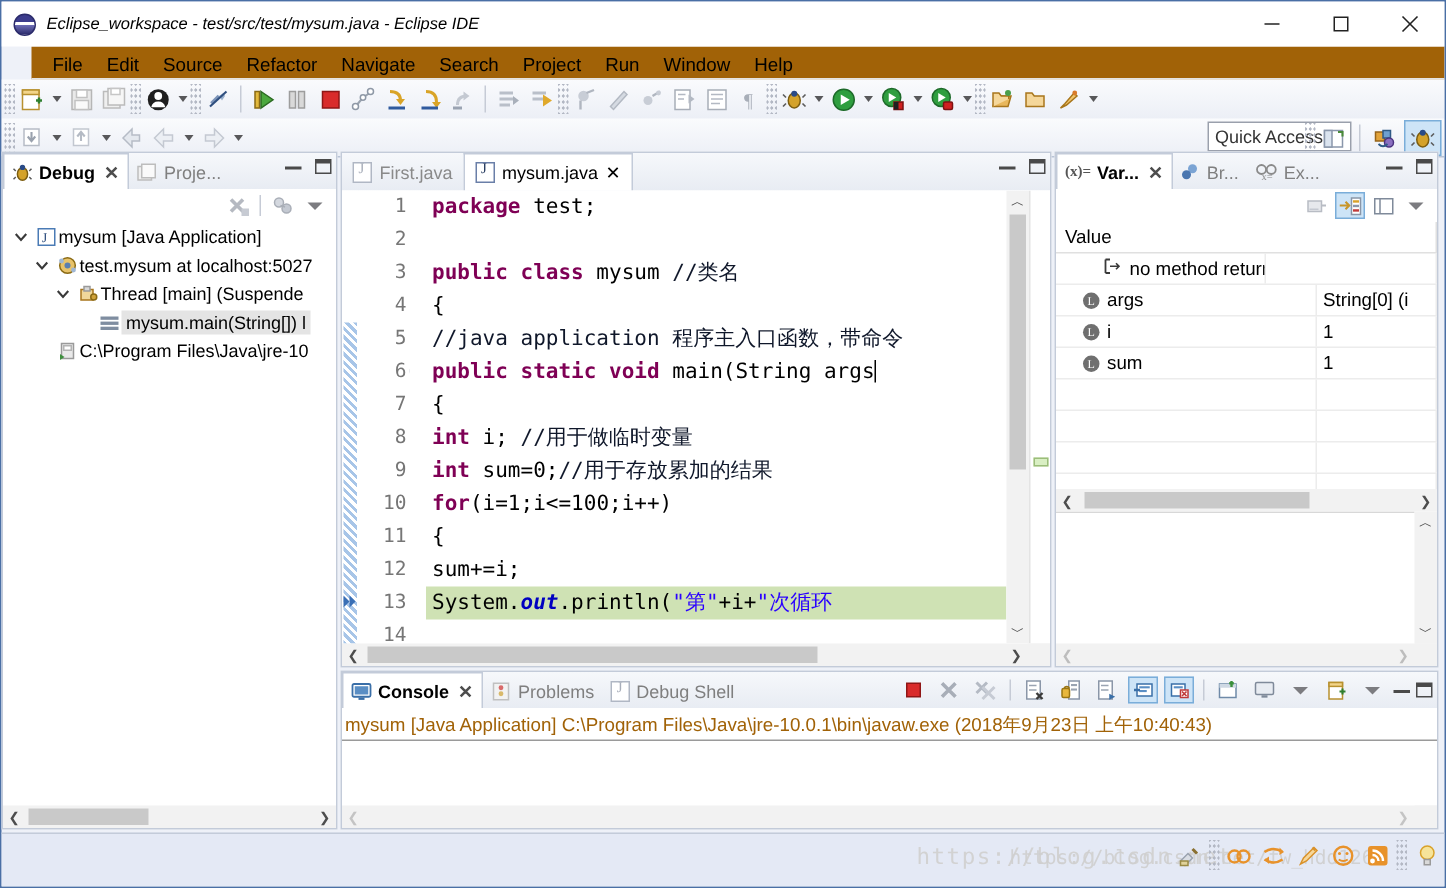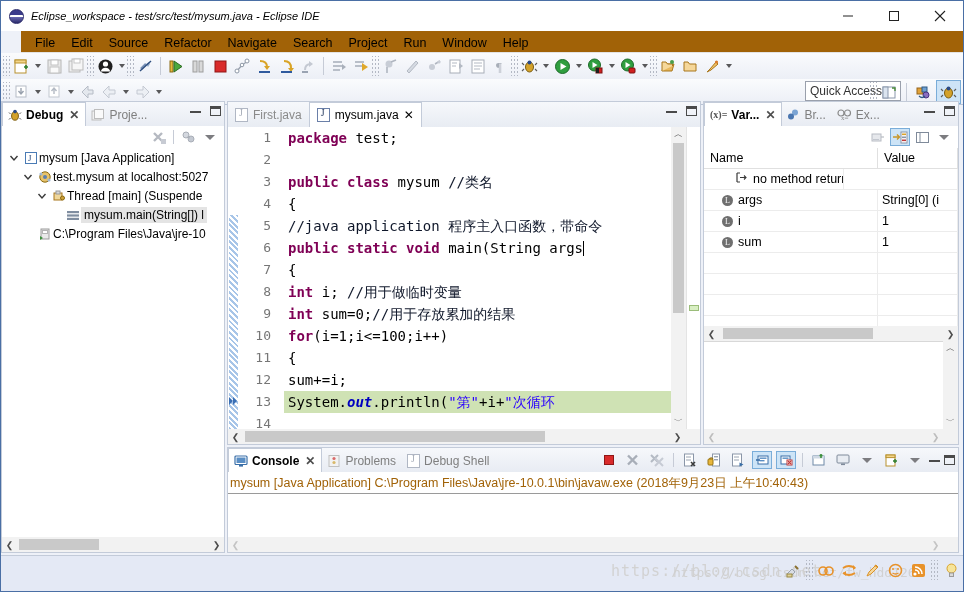--- a/index.html
+++ b/index.html
@@ -896,21 +896,20 @@
           <svg width="15" height="15">
               <rect x="1.5" y="2.5" width="12" height="10" fill="#fff" stroke="#7f8a9a"></rect>
               <line x1="5" y1="2.5" x2="5" y2="12.5" stroke="#7f8a9a"></line>
             </svg>
         </div>
         <div class="vt vt-menu"></div>
       </div>
 
       <div class="vtable">
         <div class="vhead">
-          <div class="vh" style="width:174px;">Name</div>
           <div class="vh" style="flex:1 1 auto;">Value</div>
         </div>
 
         <div class="vrow">
           <div class="vcell name" style="width:140px;padding-left:32px;">
             <span class="ret-icon">
               <svg width="11" height="11">
                   <path d="M1 1 l0 9 M1 1 l3 0 M1 10 l3 0" stroke="#3a3a3a" stroke-width="1.2" fill="none"></path>
                   <path d="M4 5.5 l6 0 M8 3.5 l2 2 l-2 2" stroke="#3a3a3a" stroke-width="1.1" fill="none"></path>
                 </svg>

